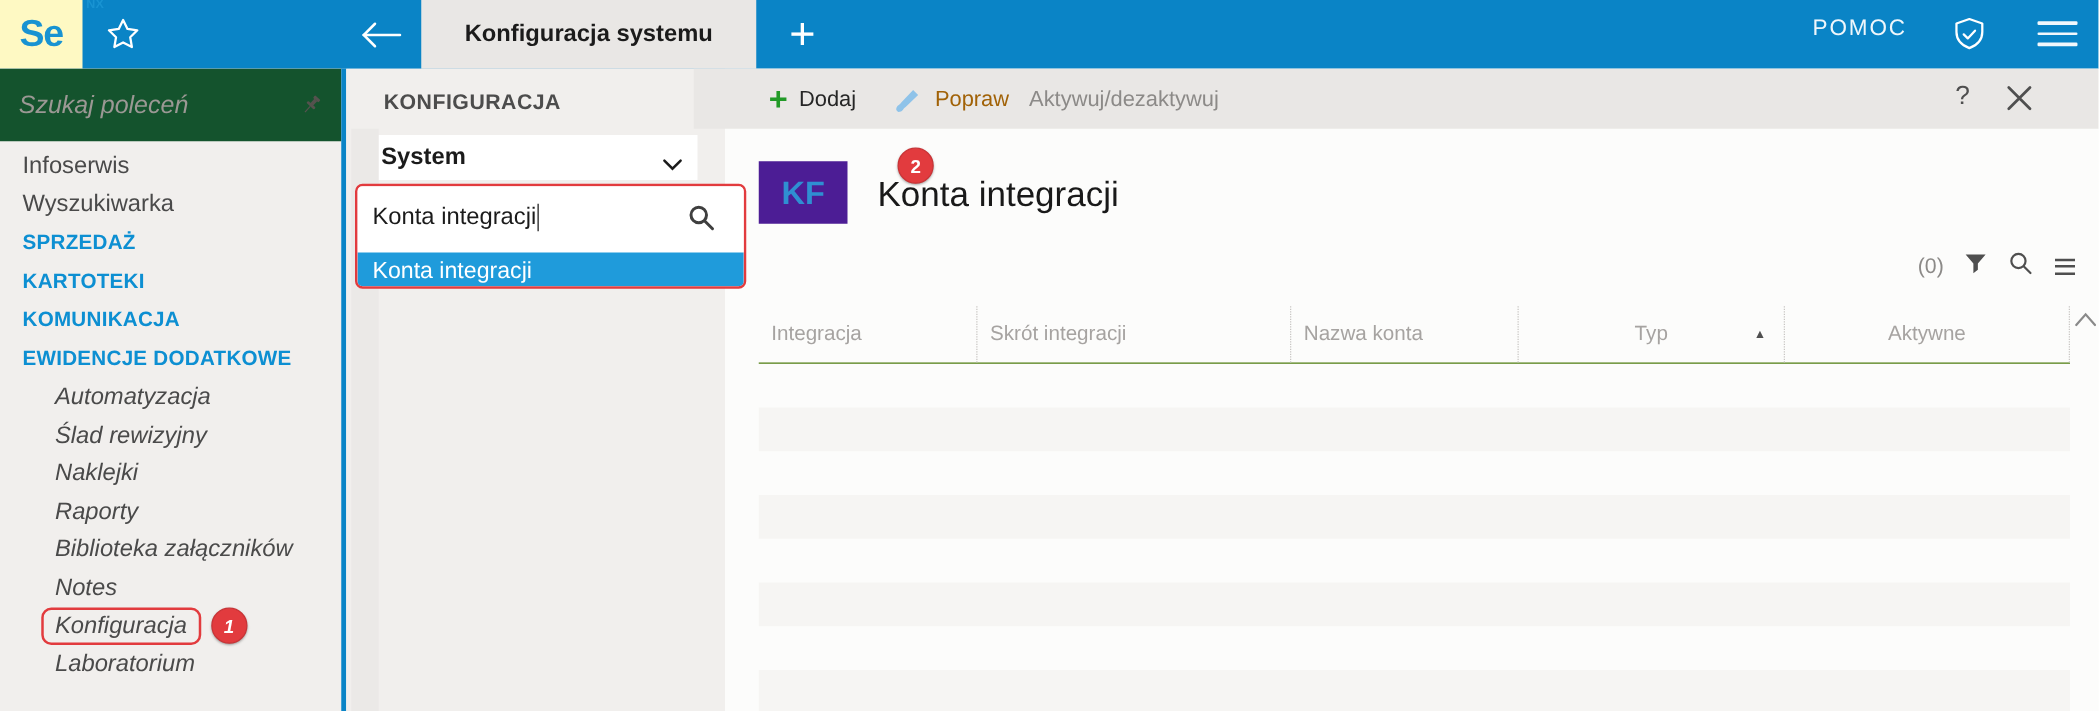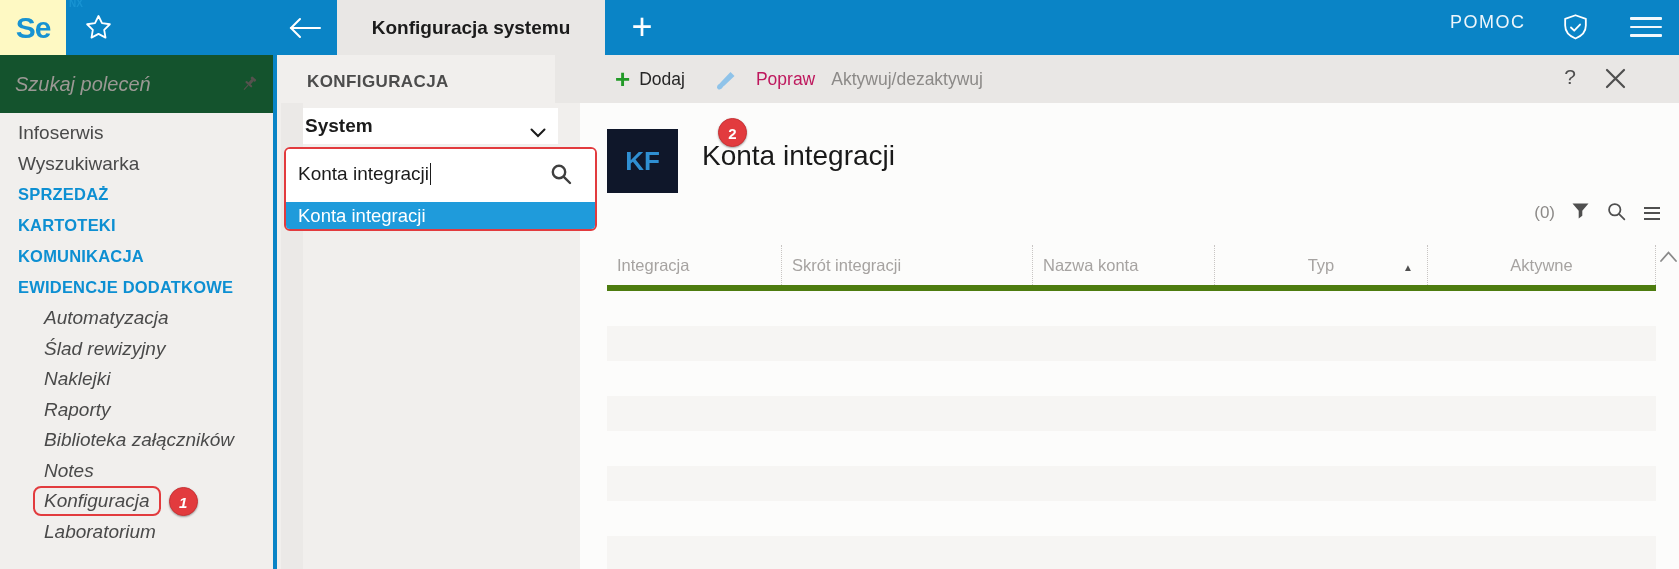--- a/index.html
+++ b/index.html
@@ -64,37 +64,37 @@
   .cp-suggestion { height:27px; background:#1f9bdb; color:#ffffff; font-size:18.5px;
                    line-height:27px; padding-left:12px; }
   .cp-badge2 { position:absolute; left:433px; top:63px; z-index:9; }
   
   .main { position:absolute; left:580px; top:55px; width:1099px; height:514px; background:#fcfcfb; }
   .toolbar { position:absolute; left:-25px; top:0; width:1124px; height:48px; background:#e9e7e5;
              display:flex; align-items:center; }
   .tbtn { display:flex; align-items:center; font-size:17.5px; }
   .tbtn .glyph-plus { color:#229a27; font-size:26px; font-weight:bold; margin-right:9px; line-height:20px; }
   .tbtn-add { margin-left:60px; color:#262626; }
-  .tbtn-edit { margin-left:30px; color:#be185d;gap:8px; }
+  .tbtn-edit { margin-left:30px; color:#a16207; }
   .tbtn-edit svg { margin-right:9px; }
   .tbtn-toggle { margin-left:16px; color:#8c8a88; }
   .tb-q { position:absolute; left:1005px; top:10px; font-size:21px; color:#4f4f4f; width:20px; text-align:center; }
   .tb-x { position:absolute; left:1050px; top:13px; }
-  .entity-badge { position:absolute; left:27px; top:74px; width:71px; height:64px; background:#0f172a;
+  .entity-badge { position:absolute; left:27px; top:74px; width:71px; height:50px; background:#4c1d95;
                   color:#2f8fd2; font-size:26px; font-weight:bold;
                   display:flex; align-items:center; justify-content:center; }
   .page-title { position:absolute; left:122px; top:85px; font-size:28px; color:#191919; }
   .list-tools { position:absolute; left:930px; top:143px; width:150px; height:30px;
                 display:flex; align-items:center; justify-content:flex-end; gap:17px; }
   .lt-count { color:#8c8a88; font-size:17px; }
   .lt-menu .bar { width:16px; height:2px; background:#4f4f4f; margin-bottom:3.5px; }
   .lt-menu .bar:last-child { margin-bottom:0; }
   
   .table { position:absolute; left:27px; top:190px; width:1049px; }
-  .t-head { display:flex; height:46px; border-bottom:6px solid #4d7c0f; }
+  .t-head { display:flex; height:46px; border-bottom:1px solid #4d7c0f; }
   .t-th { display:flex; align-items:center; font-size:16.5px; color:#a6a3a1;
           padding:0 10px; position:relative; white-space:nowrap; }
   .t-th + .t-th { border-left:1px dotted #c8c5c3; }
   .t-th:last-child { border-right:1px dotted #c8c5c3; }
   .t-th.center { justify-content:center; }
   .c1{width:174px;} .c2{width:251px;} .c3{width:182px;} .c4{width:213px;} .c5{width:229px;}
   .sort-asc { position:absolute; right:14px; top:17px; font-size:10px; color:#4f4f4f; }
   .t-row { height:35px; }
   .t-row:nth-child(even) { background:#f6f5f3; }
   .scroll-up { position:absolute; left:1079px; top:194px; }

